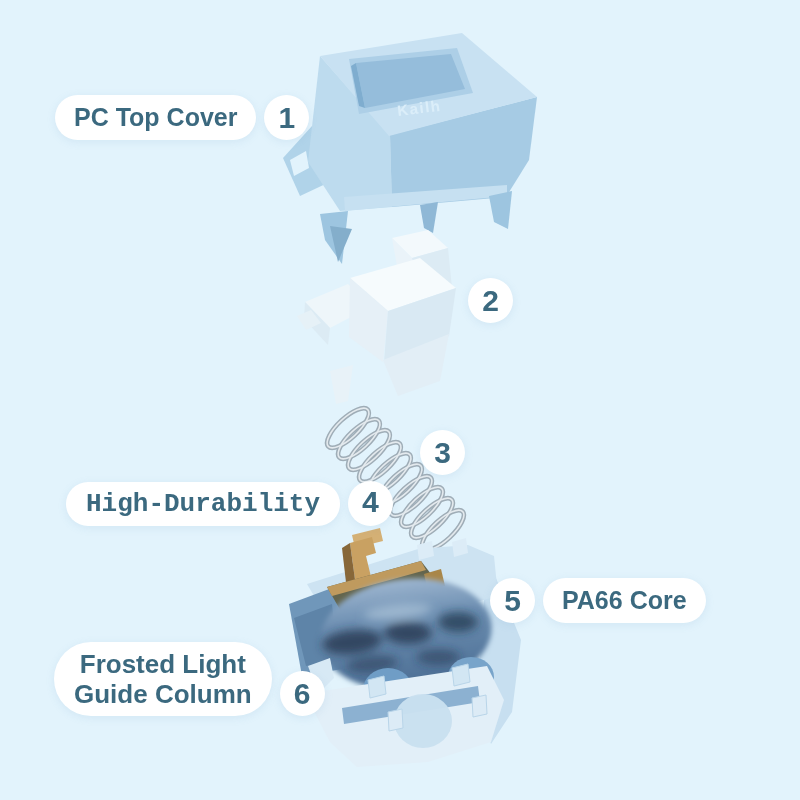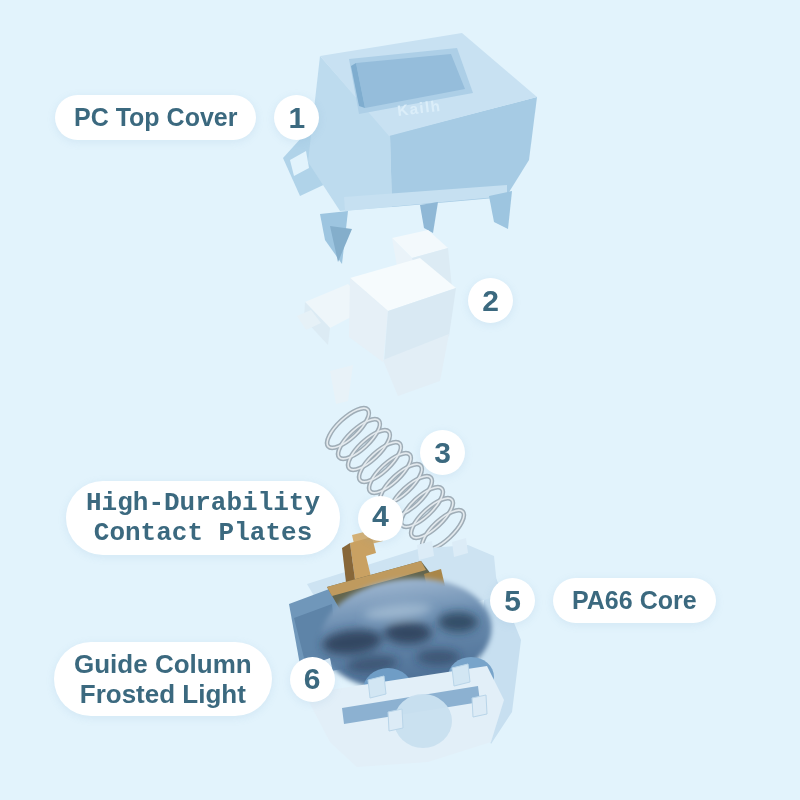--- a/index.html
+++ b/index.html
@@ -4,21 +4,21 @@
 <style>
   * { margin:0; padding:0; box-sizing:border-box; }
   html,body { width:800px; height:800px; overflow:hidden; }
   body { font-family:"Liberation Sans", sans-serif; }
   .stage {
     position:relative; width:800px; height:800px;
     background:#e2f3fc;
   }
   .stage svg { position:absolute; left:0; top:0; }
   .label {
-    position:absolute; display:flex; align-items:center; gap:20px;
+    position:absolute; display:flex; align-items:flex-end; gap:10px;
     color:#3b697f;
   }
   .pill {
     background:#ffffff; border-radius:40px;
     padding:8px 19px; font-weight:bold; font-size:25px; line-height:1.16;
     text-align:center; white-space:nowrap; color:#3b697f;
     box-shadow:0 2px 8px rgba(110,160,195,.14);
   }
   .pill span { display:block; }
   .pill.two-line { font-size:26px; padding:7px 20px; }
@@ -174,33 +174,32 @@
     <div class="badge">2</div>
   </div>
 
   <div class="label side-right" style="left:420px; top:430px;">
     <div class="badge">3</div>
   </div>
 
   <div class="label side-left" style="left:66px; top:481px;font-family:Liberation Mono, monospace;">
     <div class="pill two-line">
       <span>High-Durability</span>
-      <span>Contact Plates</span>
     </div>
     <div class="badge">4</div>
   </div>
 
   <div class="label side-right" style="left:490px; top:578px;">
     <div class="badge">5</div>
     <div class="pill">
       <span>PA66 Core</span>
     </div>
   </div>
 
   <div class="label side-left" style="left:54px; top:642px;">
     <div class="pill two-line">
+      <span>Frosted Light</span>
       <span>Guide Column</span>
-      <span>Frosted Light</span>
     </div>
     <div class="badge">6</div>
   </div>
 
 </div>
 
 </body></html>

